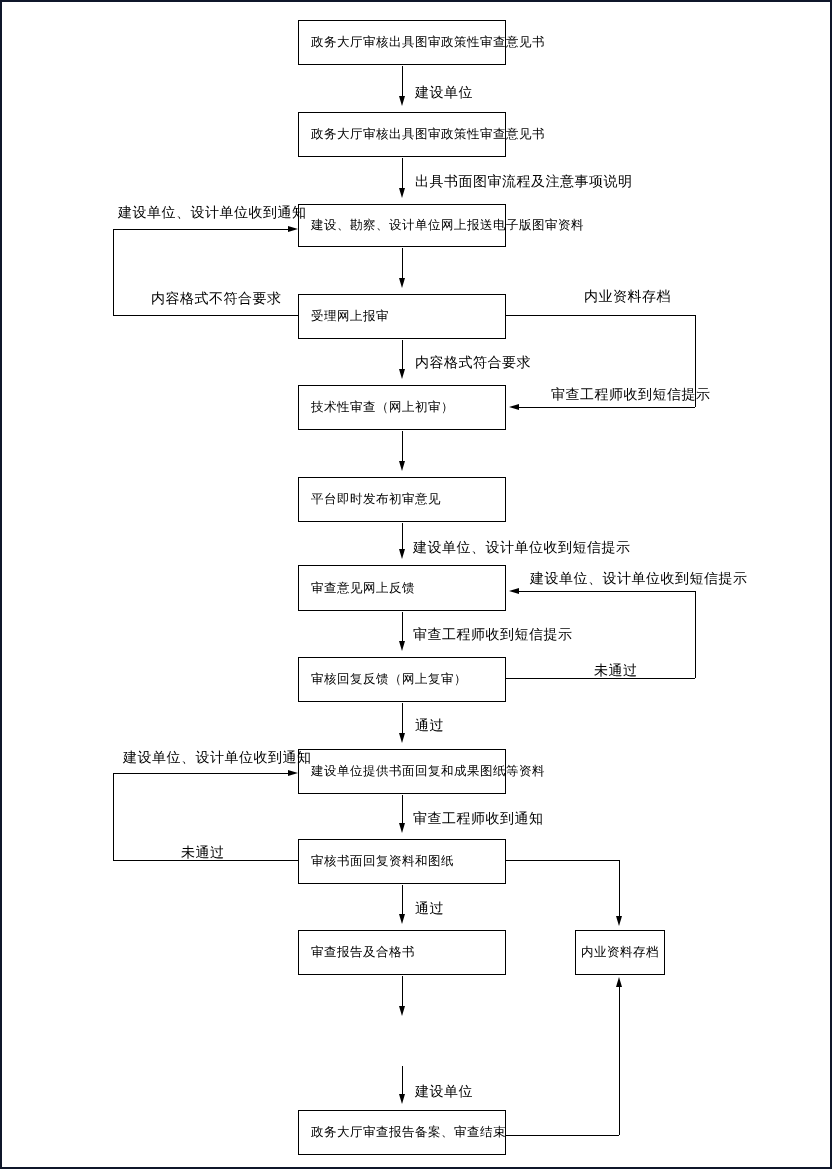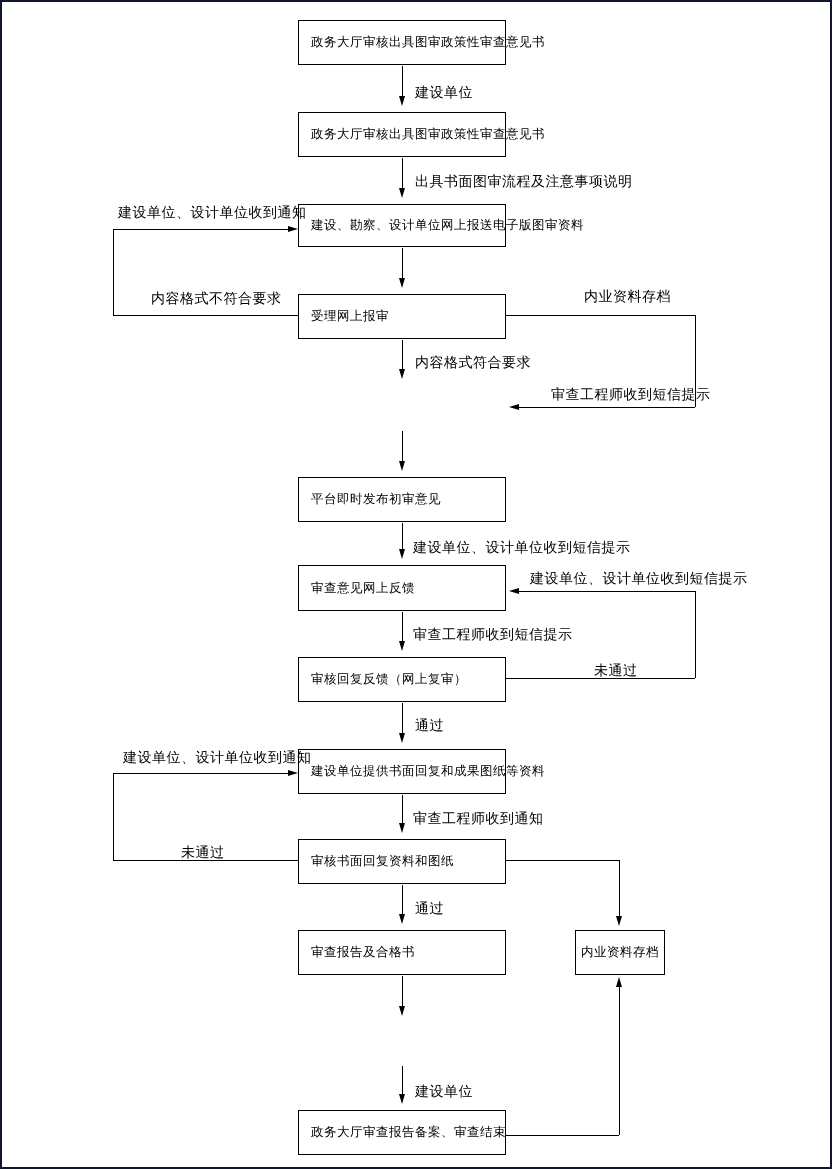--- a/index.html
+++ b/index.html
@@ -51,20 +51,23 @@
       <span>政务大厅审核出具图审政策性审查意见书</span>
     </div>
   <div class="box" style="left:296px;top:110px;width:208px;height:45px">
       <span>政务大厅审核出具图审政策性审查意见书</span>
     </div>
   <div class="box" style="left:296px;top:202px;width:208px;height:43px">
       <span>建设、勘察、设计单位网上报送电子版图审资料</span>
     </div>
   <div class="box" style="left:296px;top:292px;width:208px;height:45px">
       <span>受理网上报审</span>
+    </div>
+  <div class="box" style="left:296px;top:383px;width:208px;height:45px">
+      <span>技术性审查（网上初审）</span>
     </div>
   <div class="box" style="left:296px;top:563px;width:208px;height:46px">
       <span>审查意见网上反馈</span>
     </div>
   <div class="box" style="left:296px;top:475px;width:208px;height:45px">
       <span>平台即时发布初审意见</span>
     </div>
   <div class="box" style="left:296px;top:655px;width:208px;height:45px">
       <span>审核回复反馈（网上复审）</span>
     </div>

